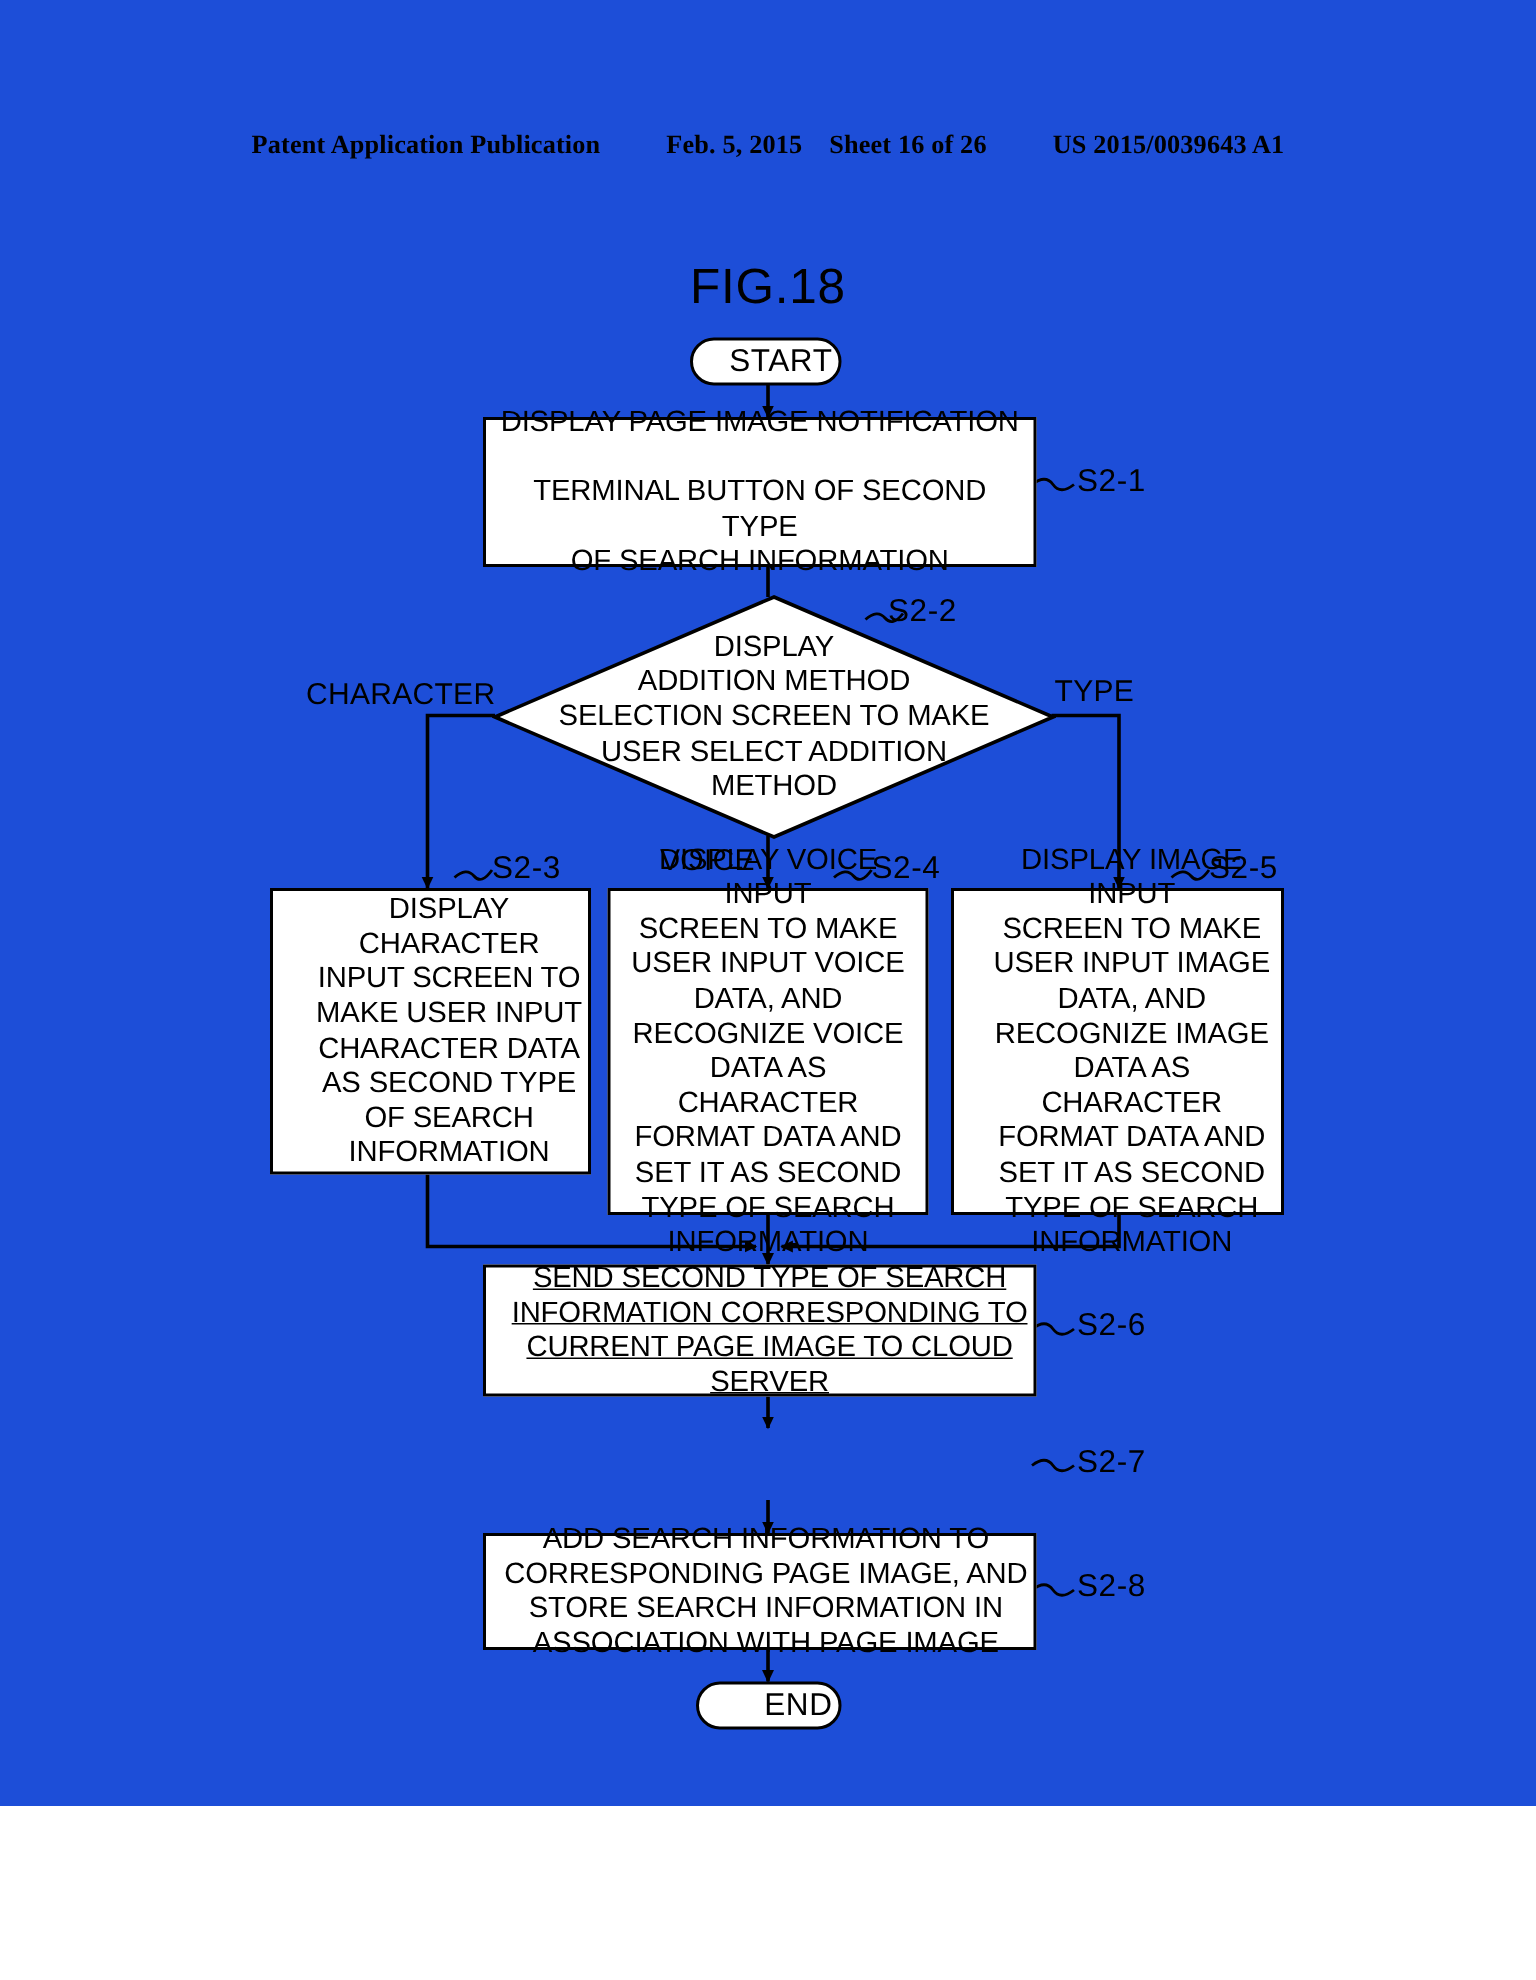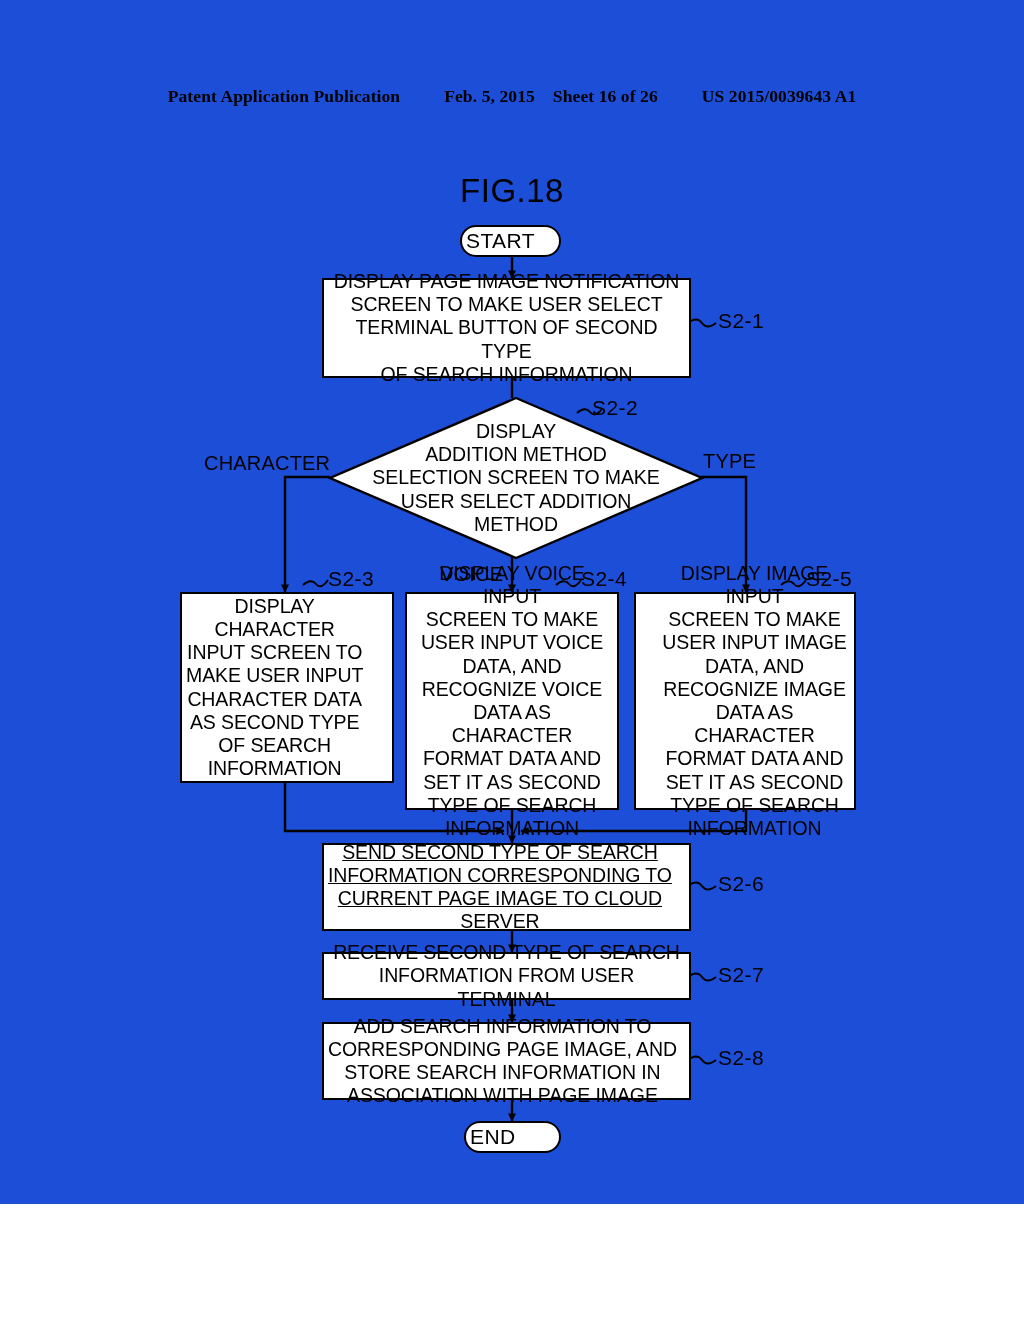--- a/index.html
+++ b/index.html
@@ -49,21 +49,21 @@
     font-size: 33px;
     letter-spacing: 0.5px;
   }
 
   
   .node {
     position: absolute;
     box-sizing: border-box;
     display: flex;
     align-items: center;
-    justify-content: flex-start;
+    justify-content: flex-end;
     text-align: center;
     background: #ffffff;
   }
   .pill {
     border: 2.2px solid #000;
     border-radius: 999px;
     font-size: 21px;
     letter-spacing: 0.4px;
   }
   .box {
@@ -179,21 +179,21 @@
     </g>
   </svg>
 
   <div class="node pill" style="left:460px; top:225px; width:101px; height:32px;">
     <span class="inner">START</span>
   </div>
 
   <div class="node box" style="left:322px; top:278px; width:369px; height:100px;">
     <span class="inner">
       <span>DISPLAY PAGE IMAGE NOTIFICATION</span><br>
-      <span>SCREEN TO MAKE USER SELECT</span><br>
+      <br>
       <span>TERMINAL BUTTON OF SECOND TYPE</span><br>
       <span>OF SEARCH INFORMATION</span>
     </span>
   </div>
   <div class="step-ref" style="left:718px; top:309px;">
     <span>S2-1</span>
   </div>
 
   <div class="diamond-wrap" style="left:328px; top:396px; width:376px; height:164px;">
     <svg width="376" height="164" viewBox="0 0 376 164" aria-hidden="true">
@@ -280,26 +280,20 @@
       <span>SEND SECOND TYPE OF SEARCH</span><br>
       <span>INFORMATION CORRESPONDING TO</span><br>
       <span>CURRENT PAGE IMAGE TO CLOUD</span><br>
       <span>SERVER</span>
     </span>
   </div>
   <div class="step-ref" style="left:718px; top:872px;">
     <span>S2-6</span>
   </div>
 
-  <div class="node box" style="left:322px; top:952px; width:369px; height:48px;">
-    <span class="inner">
-      <span>RECEIVE SECOND TYPE OF SEARCH</span><br>
-      <span>INFORMATION FROM USER TERMINAL</span>
-    </span>
-  </div>
   <div class="step-ref" style="left:718px; top:963px;">
     <span>S2-7</span>
   </div>
 
   <div class="node box" style="left:322px; top:1022px; width:369px; height:78px;">
     <span class="inner">
       <span>ADD SEARCH INFORMATION TO</span><br>
       <span>CORRESPONDING PAGE IMAGE, AND</span><br>
       <span>STORE SEARCH INFORMATION IN</span><br>
       <span>ASSOCIATION WITH PAGE IMAGE</span>

